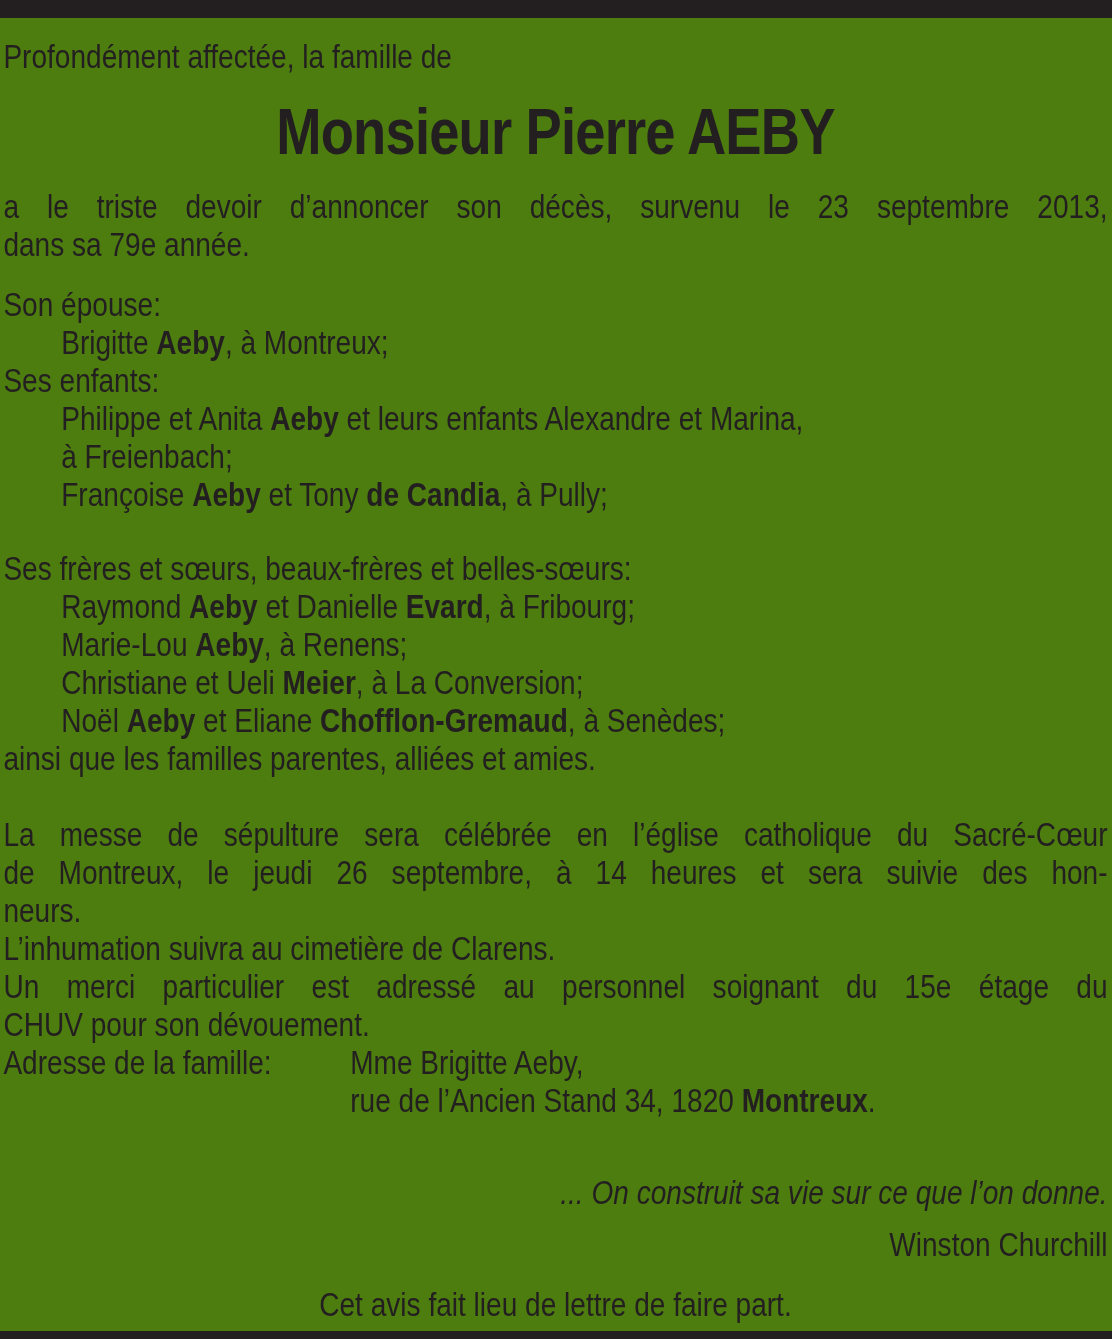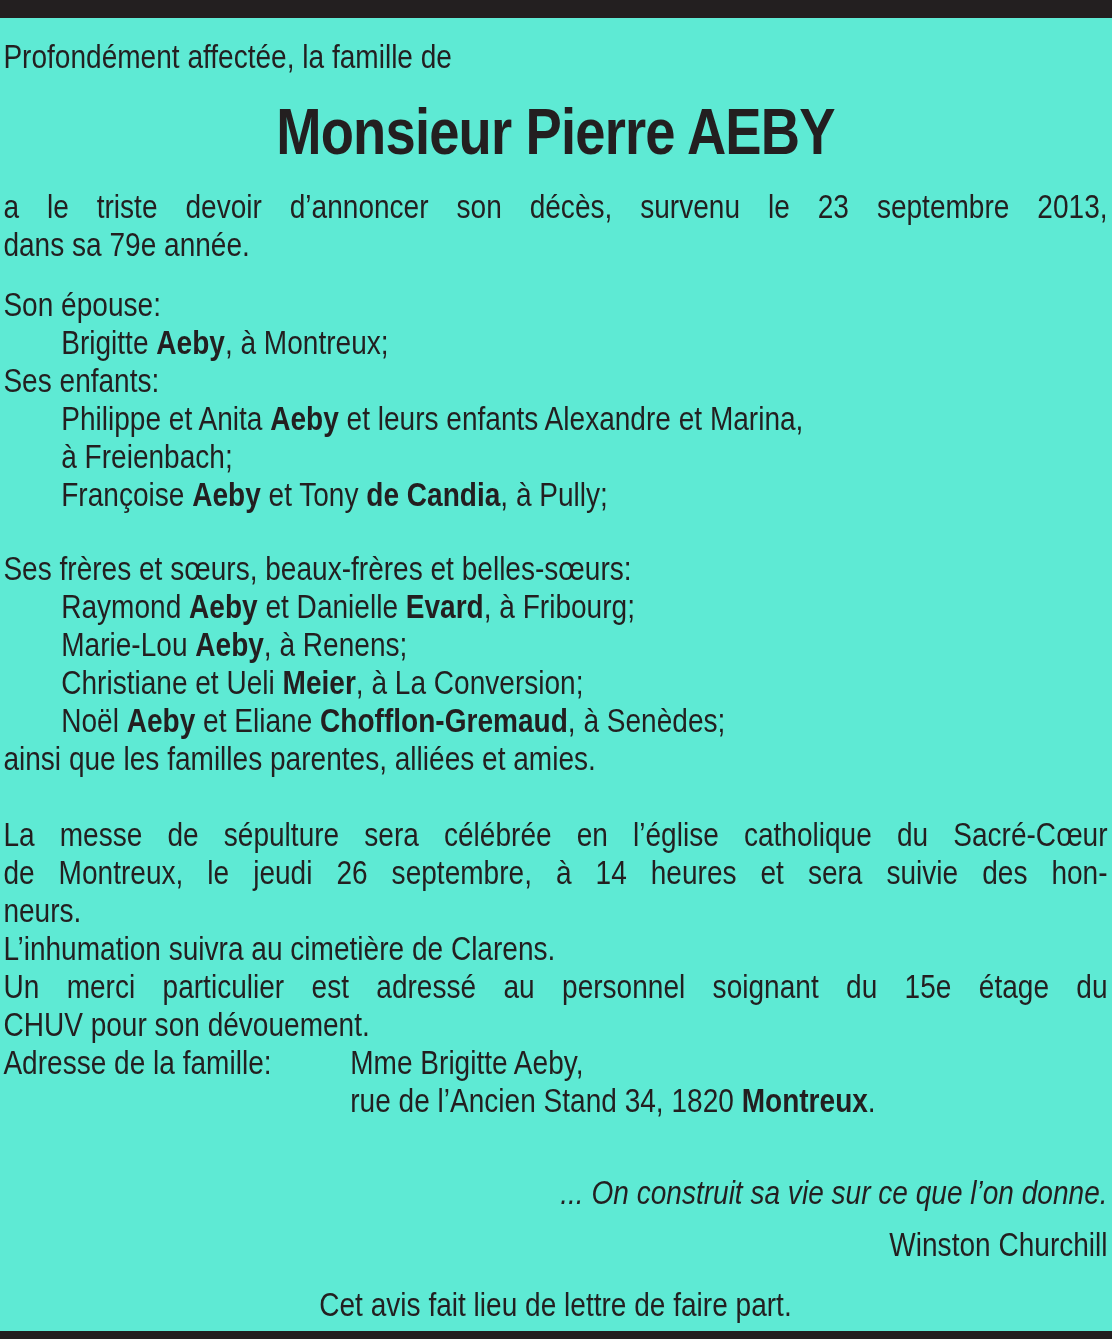--- a/index.html
+++ b/index.html
@@ -58,21 +58,21 @@
   .gap-xl { margin-top: 38px; }
   .quote  { margin-top: 54px; font-style: italic; text-align: right; }
   .author { margin-top: 14px; text-align: right; }
   .footer { margin-top: 22px; text-align: center; }
   .addr-val { position: absolute; left: 408px; top: 0; }
   .addr-cont { padding-left: 408px; }
 </style>
 </head>
 <body>
 
-<div class="sheet" style="background: #5eead4; color: rgb(35, 31, 32);">
+<div class="sheet" style="background: #4d7c0f; color: rgb(35, 31, 32);">
   <div class="rule rule-top" style="background: rgb(35, 31, 32);"></div>
   <div class="content" id="doc">
       <div class="line"><span>Profondément affectée, la famille de</span></div>
       <div class="line title"><span>Monsieur Pierre AEBY</span></div>
       <div class="line justify"><span>a le triste devoir d’annoncer son décès, survenu le 23 septembre 2013,</span></div>
       <div class="line"><span>dans sa 79e année.</span></div>
       <div class="line gap"><span>Son épouse:</span></div>
       <div class="line indent"><span>Brigitte </span><span class="b">Aeby</span><span>, à Montreux;</span></div>
       <div class="line"><span>Ses enfants:</span></div>
       <div class="line indent"><span>Philippe et Anita </span><span class="b">Aeby</span><span> et leurs enfants Alexandre et Marina,</span></div>

